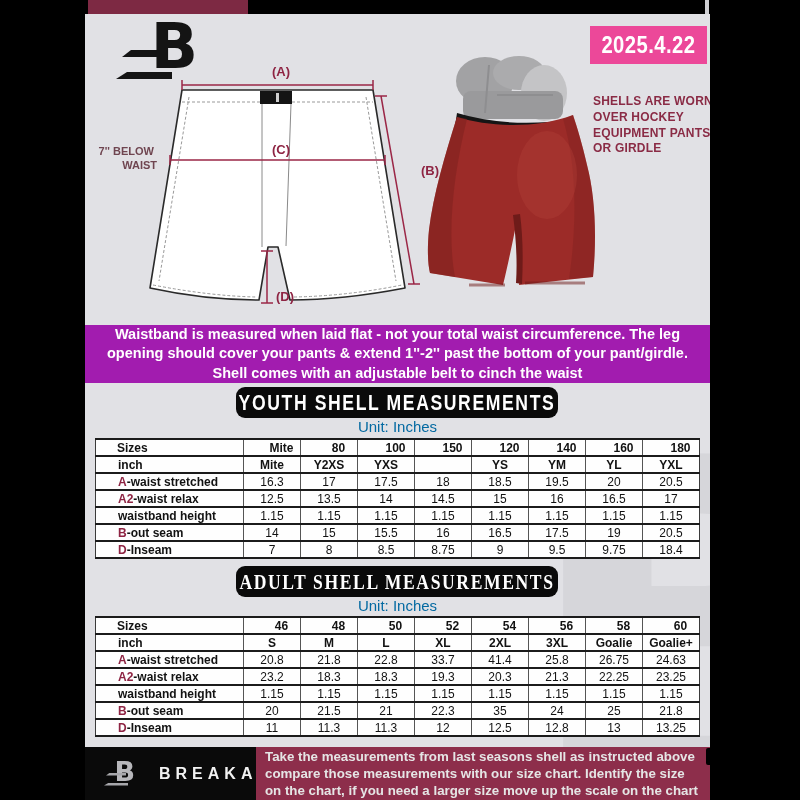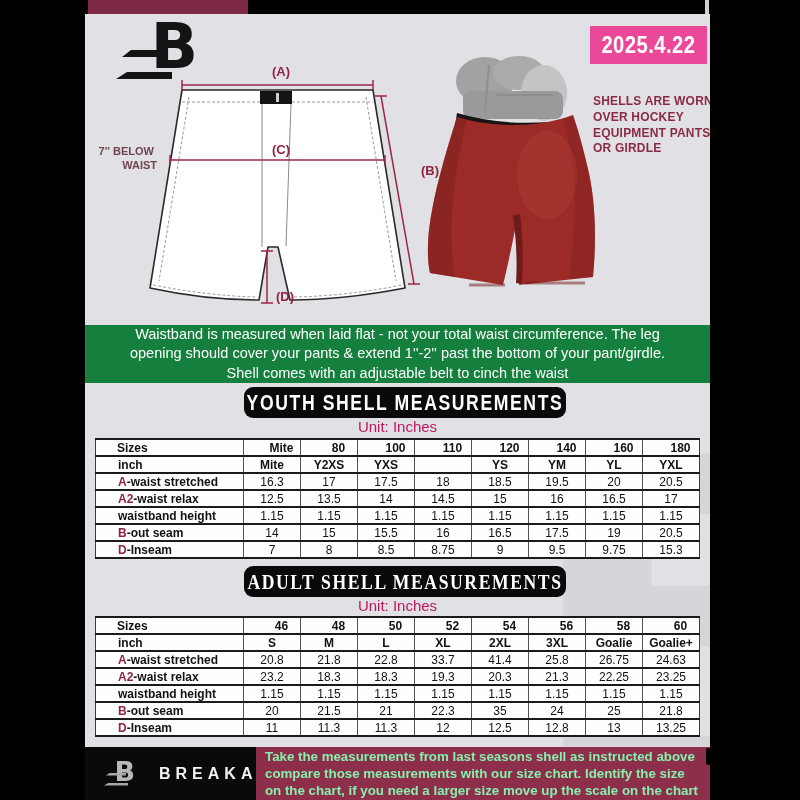--- a/index.html
+++ b/index.html
@@ -29,31 +29,31 @@
   .logo-main .glyph{font-size:62px;}
   .logo-main .bar.mid{left:4px;top:34px;width:46px;height:7px;clip-path:polygon(9px 0,100% 0,100% 100%,0 100%);}
   .logo-main .bar.bot{left:-2px;top:56px;width:56px;height:7px;clip-path:polygon(11px 0,100% 0,100% 100%,0 100%);}
 
   
   .diagram-svg{position:absolute;left:0;top:41px;z-index:1;}
   .side-note{position:absolute;left:508px;top:80px;width:130px;color:#8A2B45;
     font-size:12px;font-weight:700;line-height:1.32;white-space:pre-line;z-index:2;letter-spacing:.2px;}
 
   
-  .notice{position:absolute;left:0;top:311px;width:625px;height:58px;background:#15803d;
+  .notice{position:absolute;left:0;top:311px;width:625px;height:58px;background:#a21caf;
     color:#fff;display:flex;align-items:center;justify-content:center;text-align:center;
-    font-size:14.5px;font-weight:400;line-height:1.33;white-space:pre-line;z-index:2;}
+    font-size:14.5px;font-weight:700;line-height:1.33;white-space:pre-line;z-index:2;}
 
   
   .sec{position:absolute;left:151px;width:322px;height:31px;background:#0a0a0a;border-radius:9px;
-    display:flex;align-items:center;justify-content:center;z-index:2;margin-left:8px;}
+    display:flex;align-items:center;justify-content:center;z-index:2;}
   .sec span{font-size:22px;font-weight:700;color:#fff;letter-spacing:2px;transform:scaleX(.8);white-space:nowrap;}
   .sec.youth{top:373px;}
   .sec.adult{top:552px;font-family:Liberation Serif, serif;}
-  .unit{position:absolute;left:0;width:100%;text-align:center;color:#be185d;font-size:15px;z-index:2;}
+  .unit{position:absolute;left:0;width:100%;text-align:center;color:#0369a1;font-size:15px;z-index:2;}
   .unit.u1{top:404px;} .unit.u2{top:583px;}
 
   
   .tblwrap{position:absolute;left:10px;width:605px;z-index:2;}
   .tblwrap.t1{top:424px;} .tblwrap.t2{top:602px;}
   table.meas{width:100%;border-collapse:collapse;table-layout:fixed;background:rgba(255,255,255,.96);
     border:1px solid #3a3a3a;border-top:2px solid #1b1b1b;border-bottom:2px solid #1b1b1b;}
   table.meas td{height:15px;font-size:12px;color:#121212;text-align:center;
     border-left:1px solid #555;border-top:2px solid #1b1b1b;padding:0 2px;overflow:hidden;white-space:nowrap;}
   table.meas tr:first-child td{border-top:none;padding-left:21px;}
@@ -71,21 +71,21 @@
     display:flex;align-items:center;z-index:2;}
   .brand{position:relative;display:flex;align-items:center;margin-left:20px;}
   .logo-s{position:relative;width:30px;height:32px;}
   .logo-s .glyph{position:absolute;right:0;top:0;font-size:27px;font-weight:700;color:#b7b7bb;
     font-family:"DejaVu Sans",sans-serif;line-height:1;}
   .logo-s .bar{position:absolute;background:#a7a7ab;height:3px;}
   .logo-s .bar.mid{left:1px;top:15px;width:20px;clip-path:polygon(4px 0,100% 0,100% 100%,0 100%);}
   .logo-s .bar.bot{left:-1px;top:25px;width:24px;clip-path:polygon(5px 0,100% 0,100% 100%,0 100%);}
   .brand-text{color:#f2f2f2;font-size:16px;font-weight:700;letter-spacing:5px;margin-left:10px;white-space:nowrap;padding-left:14px;}
   .footer-maroon{position:absolute;left:171px;top:733px;width:454px;height:53px;background:#8D2E4B;
-    color:#86efac;display:flex;align-items:center;padding-left:9px;box-sizing:border-box;
+    color:#e5e5e5;display:flex;align-items:center;padding-left:9px;box-sizing:border-box;
     font-size:13.3px;font-weight:600;line-height:1.28;white-space:pre-line;z-index:2;}
   .notch{position:absolute;left:621px;top:734px;width:7px;height:17px;background:#000;border-radius:2px;z-index:4;}
 </style>
 </head>
 <body>
 
 <div class="top-strip"></div>
 <div class="top-sliver"></div>
 
 <div class="page">
@@ -169,21 +169,21 @@
         <colgroup>
           <col style="width:148px">
           <col span="8">
         </colgroup>
       <tbody>
           <tr>
             <td class="lbl"><span class="pfx"></span><span>Sizes</span></td>
             <td>Mite</td>
             <td>80</td>
             <td>100</td>
-            <td>110</td>
+            <td>150</td>
             <td>120</td>
             <td>140</td>
             <td>160</td>
             <td>180</td>
           </tr>
           <tr>
             <td class="lbl"><span class="pfx"></span><span>inch</span></td>
             <td>Mite</td>
             <td>Y2XS</td>
             <td>YXS</td>
@@ -239,21 +239,21 @@
           </tr>
           <tr>
             <td class="lbl"><span class="pfx">D</span><span>-Inseam</span></td>
             <td>7</td>
             <td>8</td>
             <td>8.5</td>
             <td>8.75</td>
             <td>9</td>
             <td>9.5</td>
             <td>9.75</td>
-            <td>15.3</td>
+            <td>18.4</td>
           </tr>
         </tbody>
     </table>
   </div>
 
   <div class="sec adult">
     <span>ADULT SHELL MEASUREMENTS</span>
   </div>
   <div class="unit u2">Unit: Inches</div>
   <div class="tblwrap t2">

